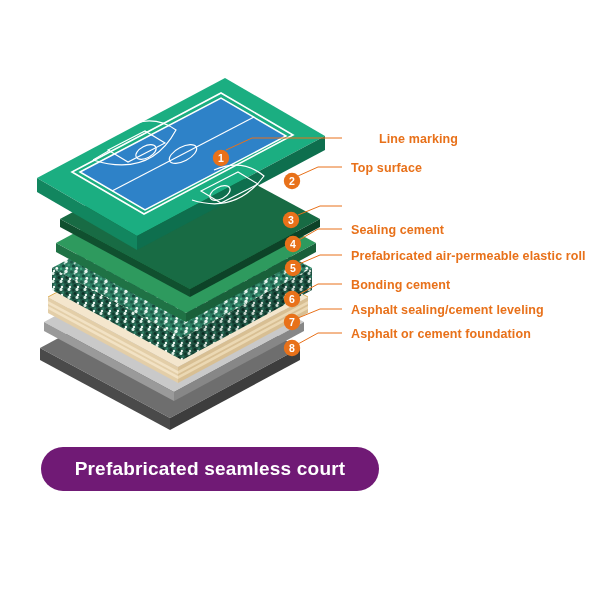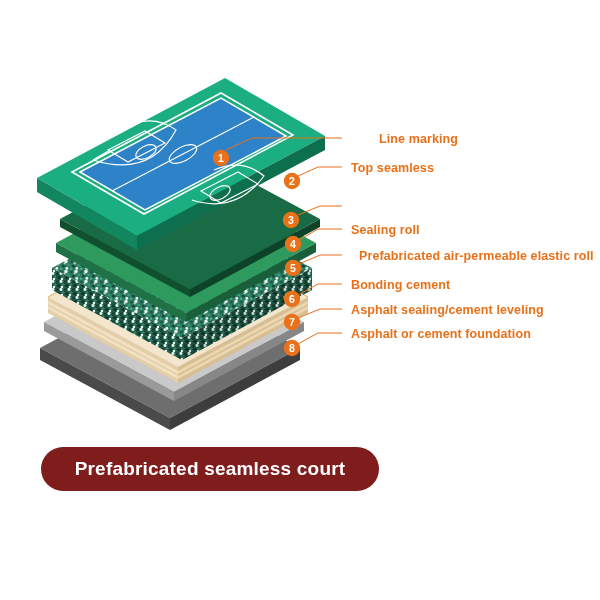--- a/index.html
+++ b/index.html
@@ -50,21 +50,21 @@
     pointer-events: auto;
   }
 
   
   .banner {
     position: absolute;
     left: 41px;
     top: 447px;
     width: 338px;
     height: 44px;
-    background: #7f1d1d;
+    background: #701a75;
     border-radius: 22px;
     display: flex;
     align-items: center;
     justify-content: center;
   }
   .banner-text {
     color: #ffffff;
     font-family: "Liberation Sans", sans-serif;
     font-size: 19px;
     font-weight: bold;
@@ -223,23 +223,23 @@
       </g>
       <g>
         <circle cx="292" cy="348" r="8.2" fill="#E8711A"></circle>
         <text x="292" y="351.8" text-anchor="middle" fill="#FFFFFF" font-family="Liberation Sans, sans-serif" font-size="10.5" font-weight="bold">8</text>
       </g>
     </g>
   </svg>
 
   <div class="labels">
     <div class="label-text" style="left:351px; top:133px;padding-left:28px;">Line marking</div>
-    <div class="label-text" style="left:351px; top:162px;">Top seamless</div>
-    <div class="label-text" style="left:351px; top:224px;">Sealing roll</div>
-    <div class="label-text" style="left:351px; top:250px;margin-left:8px;">Prefabricated air-permeable elastic roll</div>
+    <div class="label-text" style="left:351px; top:162px;">Top surface</div>
+    <div class="label-text" style="left:351px; top:224px;">Sealing cement</div>
+    <div class="label-text" style="left:351px; top:250px;">Prefabricated air-permeable elastic roll</div>
     <div class="label-text" style="left:351px; top:279px;">Bonding cement</div>
     <div class="label-text" style="left:351px; top:328px;">Asphalt or cement foundation</div>
     <div class="label-text" style="left:351px; top:304px;">Asphalt sealing/cement leveling</div>
   </div>
 
   <div class="banner">
     <span class="banner-text">Prefabricated seamless court</span>
   </div>
 
 </div>

